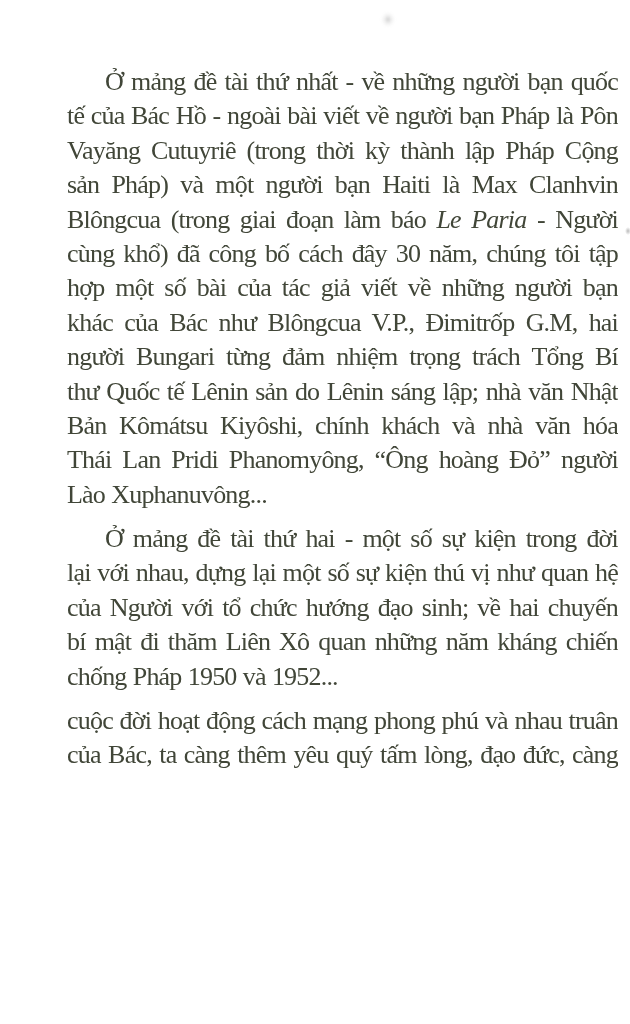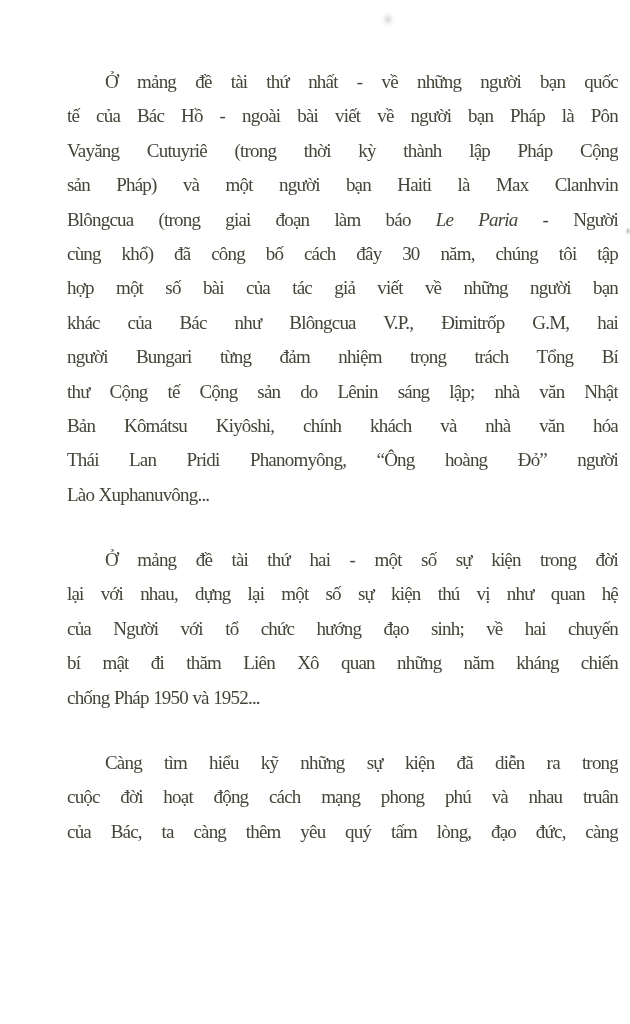--- a/index.html
+++ b/index.html
@@ -16,23 +16,23 @@
     width: 630px; height: 1024px;
     background: #ffffff;
   }
   .text-block {
     position: absolute;
     left: 67px;
     top: 65px;
     width: 551px;
     color: #414638;
   }
-  .paragraph + .paragraph { margin-top: 31px; }
+  .paragraph + .paragraph { margin-top: 10px; }
   .line {
-    font-size: 19px;
+    font-size: 26px;
     line-height: 34.4px;
     height: 34.4px;
     overflow: hidden;
     letter-spacing: -0.8px;
     word-spacing: 0.5px;
     text-align: justify;
     text-align-last: justify;
     white-space: normal;
   }
   .line.no-justify {
@@ -67,31 +67,30 @@
       <div class="paragraph">
         <div class="line indent">Ở mảng đề tài thứ nhất - về những người bạn quốc</div>
         <div class="line">tế của Bác Hồ - ngoài bài viết về người bạn Pháp là Pôn</div>
         <div class="line">Vayăng Cutuyriê (trong thời kỳ thành lập Pháp Cộng</div>
         <div class="line">sản Pháp) và một người bạn Haiti là Max Clanhvin</div>
         <div class="line"><span>Blôngcua (trong giai đoạn làm báo </span><span class="italic">Le Paria</span><span> - Người</span></div>
         <div class="line">cùng khổ) đã công bố cách đây 30 năm, chúng tôi tập</div>
         <div class="line">hợp một số bài của tác giả viết về những người bạn</div>
         <div class="line">khác của Bác như Blôngcua V.P., Đimitrốp G.M, hai</div>
         <div class="line">người Bungari từng đảm nhiệm trọng trách Tổng Bí</div>
-        <div class="line">thư Cộng tế Cộng sản do Lênin sáng lập; nhà văn Nhật</div>
+        <div class="line">thư Quốc tế Lênin sản do Lênin sáng lập; nhà văn Nhật</div>
         <div class="line">Bản Kômátsu Kiyôshi, chính khách và nhà văn hóa</div>
         <div class="line">Thái Lan Pridi Phanomyông, “Ông hoàng Đỏ” người</div>
         <div class="line no-justify">Lào Xuphanuvông...</div>
       </div>
       <div class="paragraph">
         <div class="line indent">Ở mảng đề tài thứ hai - một số sự kiện trong đời</div>
         <div class="line">lại với nhau, dựng lại một số sự kiện thú vị như quan hệ</div>
         <div class="line">của Người với tổ chức hướng đạo sinh; về hai chuyến</div>
         <div class="line">bí mật đi thăm Liên Xô quan những năm kháng chiến</div>
         <div class="line no-justify">chống Pháp 1950 và 1952...</div>
       </div>
       <div class="paragraph">
-        <div class="line indent">Càng tìm hiểu kỹ những sự kiện đã diễn ra trong</div>
         <div class="line">cuộc đời hoạt động cách mạng phong phú và nhau truân</div>
         <div class="line">của Bác, ta càng thêm yêu quý tấm lòng, đạo đức, càng</div>
       </div>
     </div>
 </div>
 
 </body></html>

